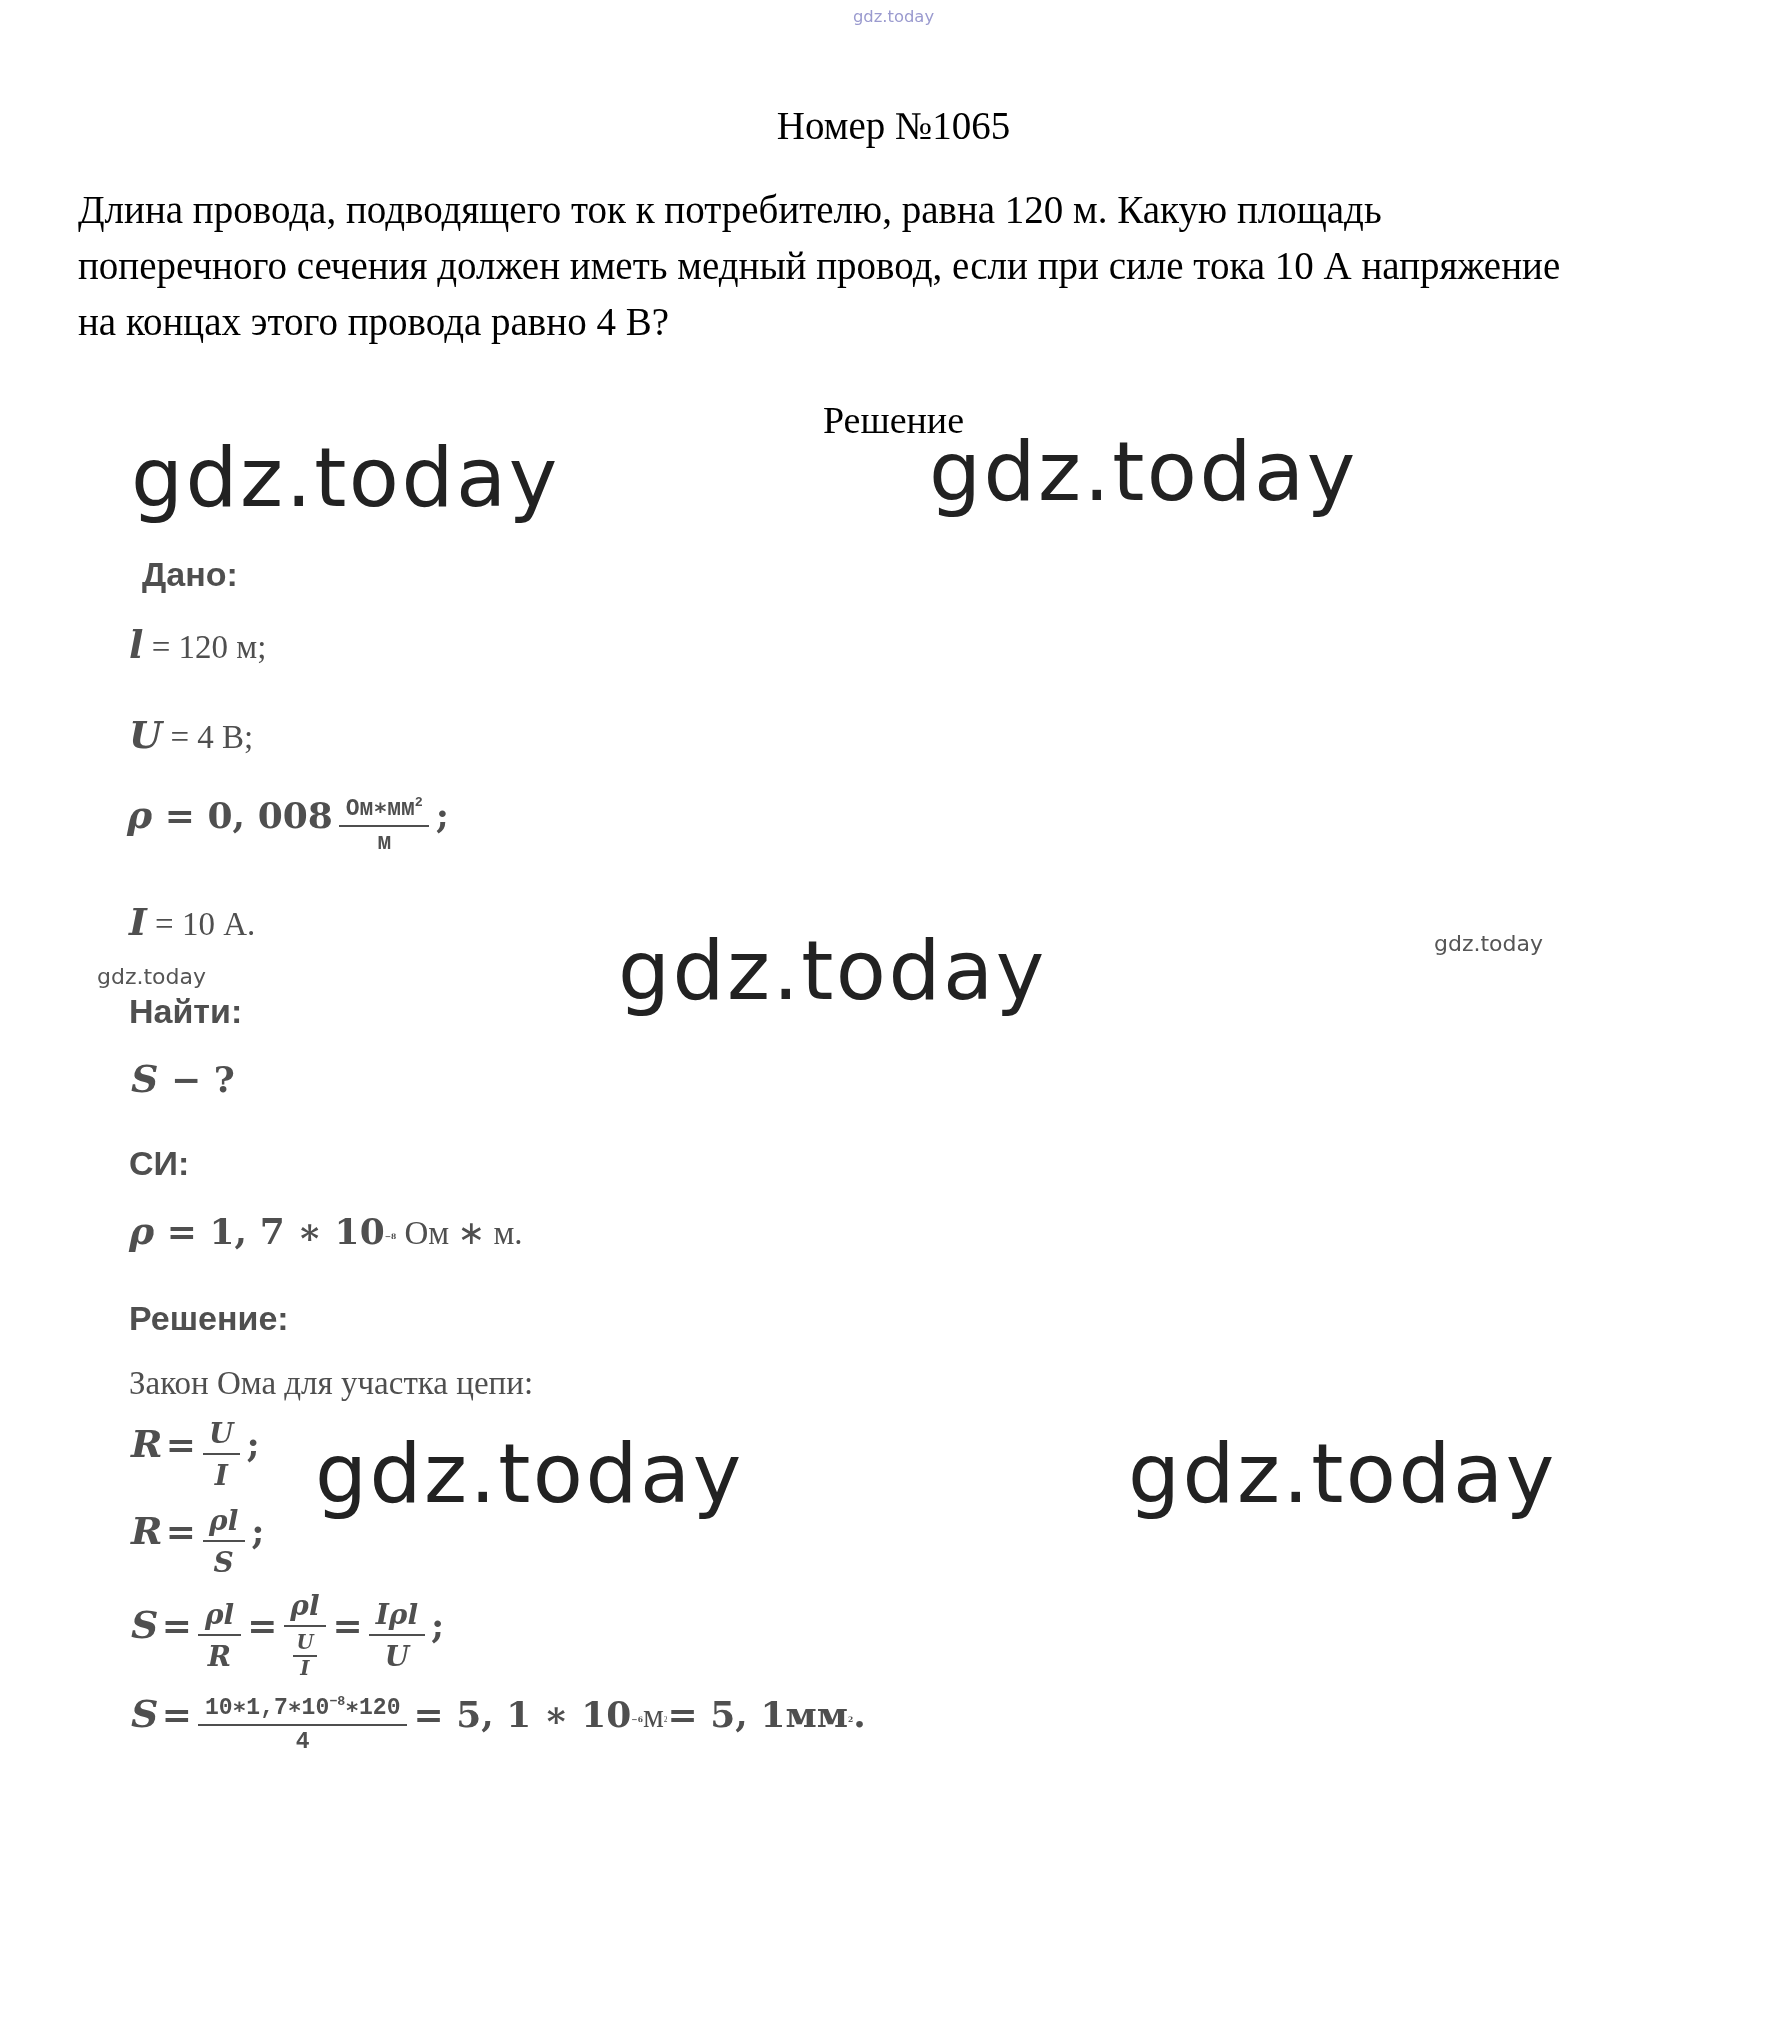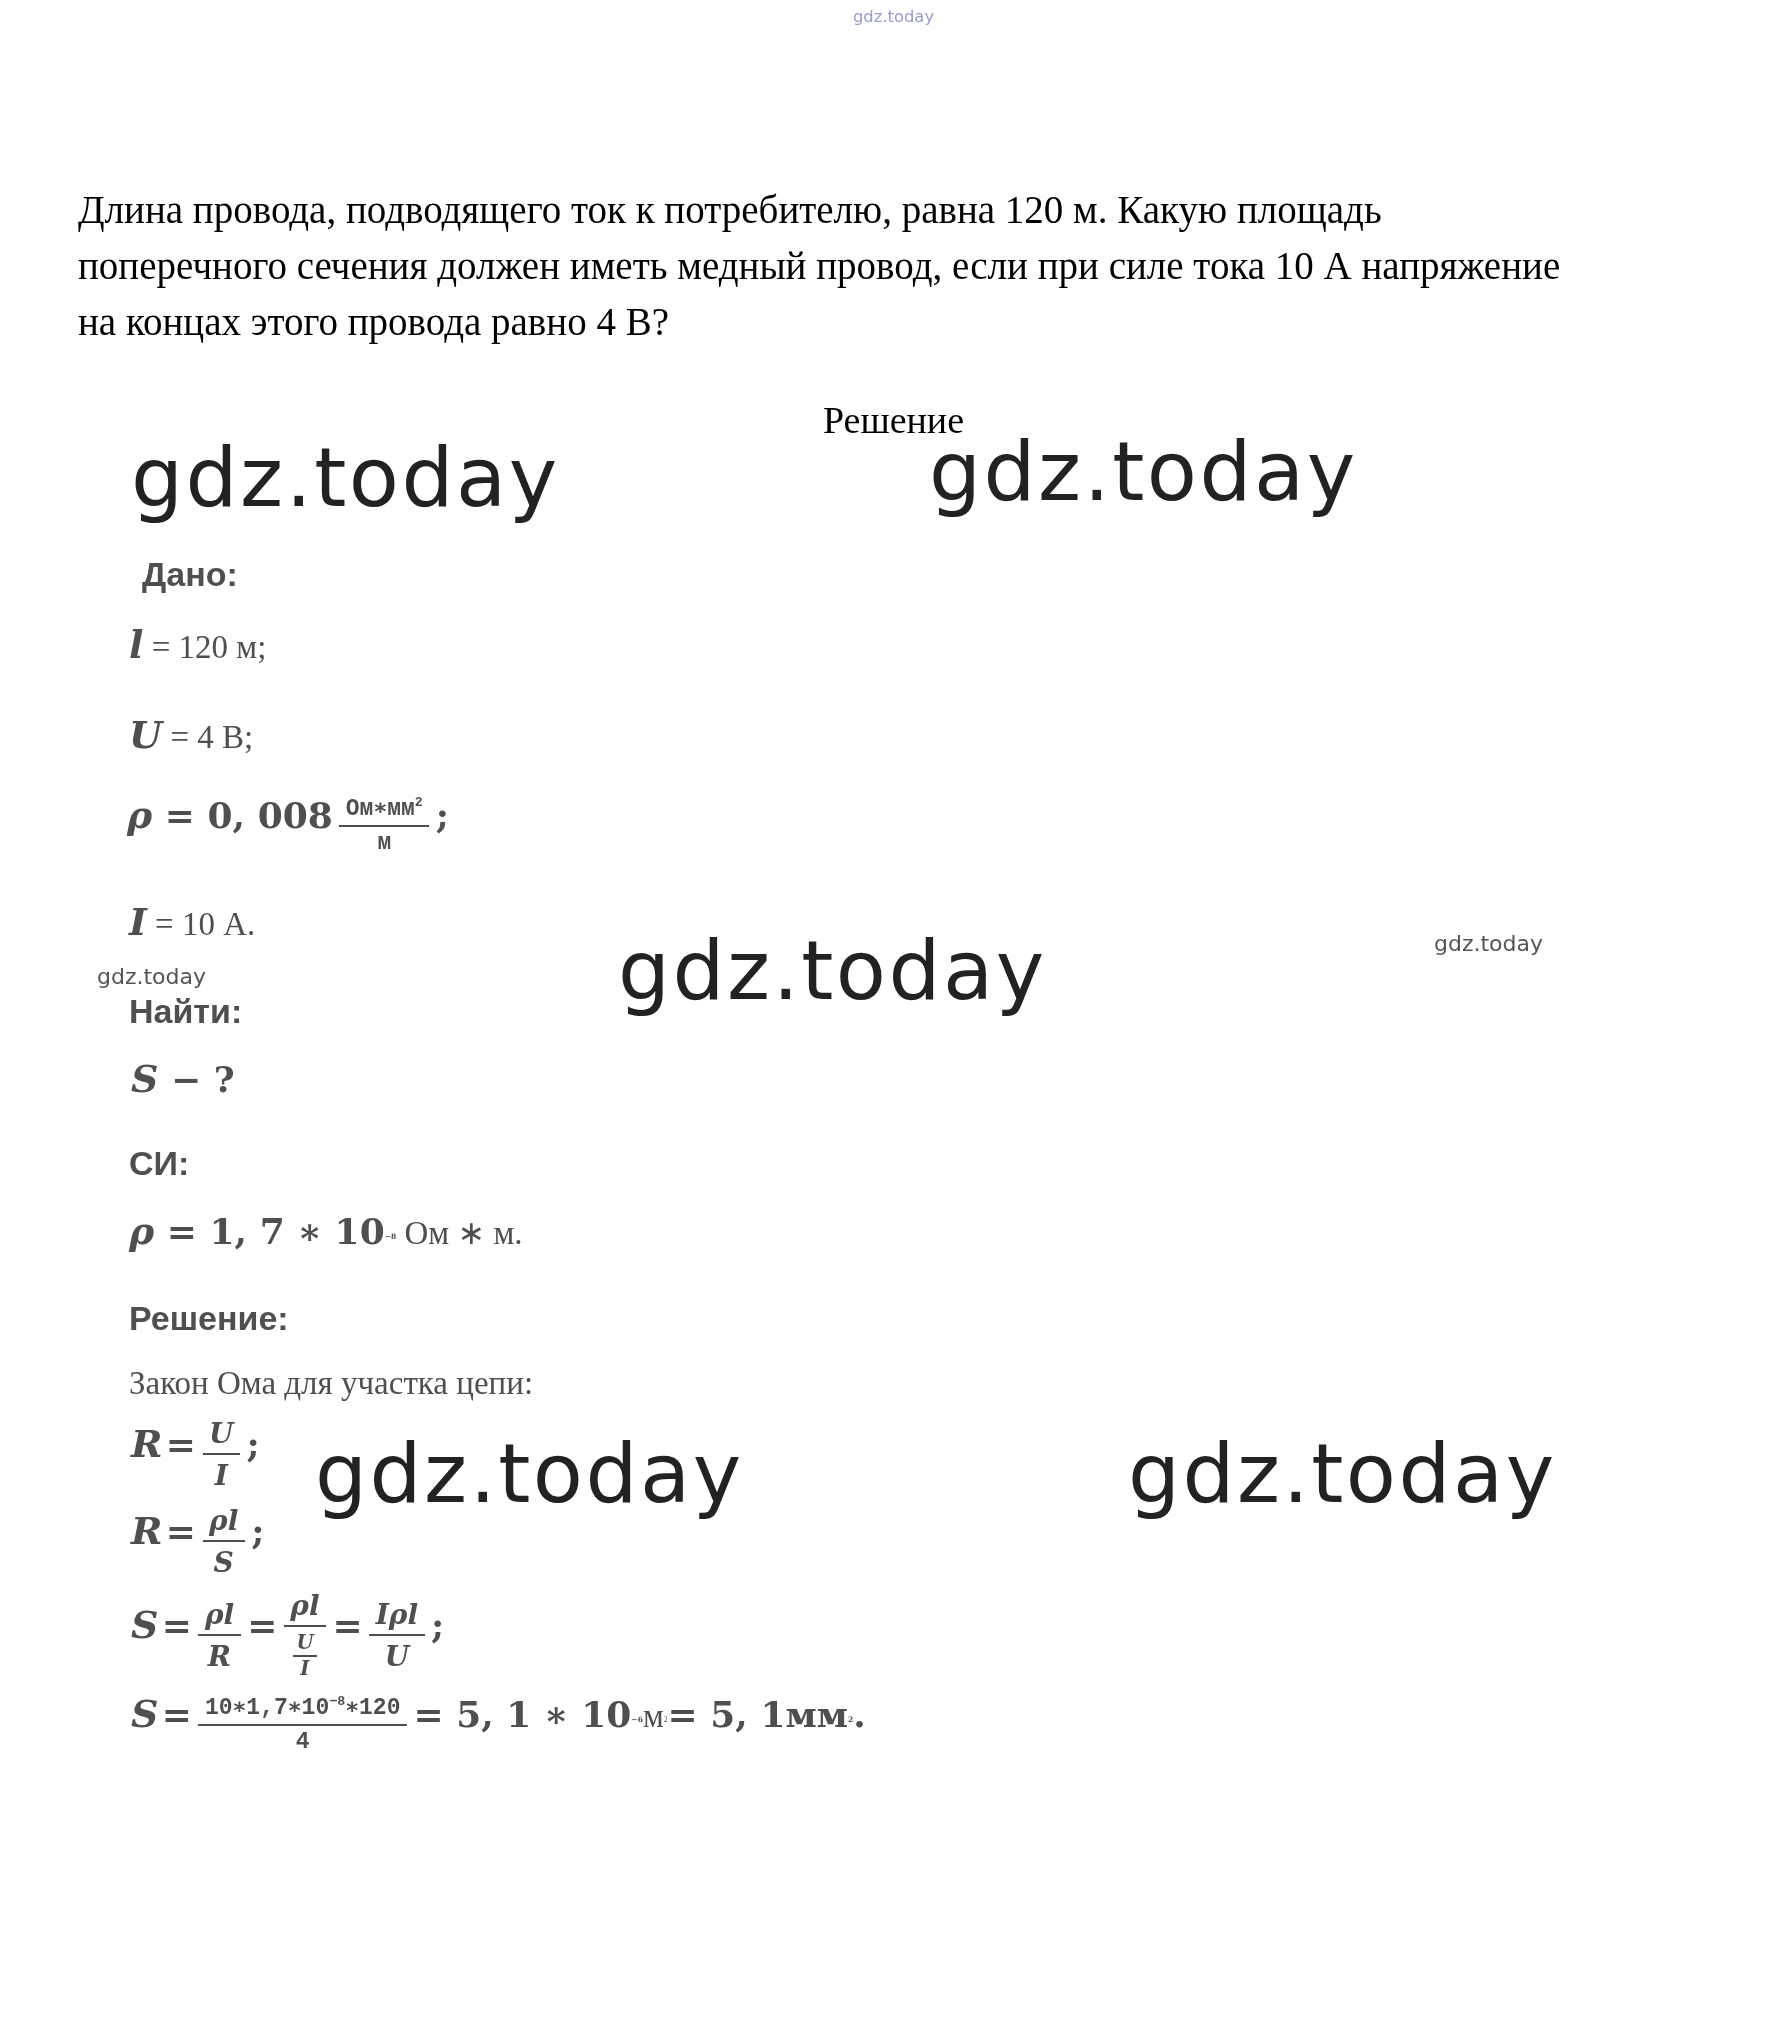--- a/index.html
+++ b/index.html
@@ -98,20 +98,21 @@
   .frac .frac { margin:0 1.6px; }
   .frac .frac .num, .frac .frac .den { font-size:19.6px; padding:0 3.3px 1.6px 3.3px; }
 </style>
 </head>
 <body>
 
 <div class="page">
 
   <div class="abs wm-tiny" style="top:6.5px; left:50%; transform:translateX(-50%);">gdz.today</div>
 
+  <div class="abs title" style="top:103px; left:0;">Номер №1065</div>
 
   <div class="abs problem" style="top:182px; left:78px;">Длина провода, подводящего ток к потребителю, равна 120 м. Какую площадь поперечного сечения должен иметь медный провод, если при силе тока 10 А напряжение на концах этого провода равно 4 В?</div>
 
   <div class="abs solution-heading" style="top:398px; left:0;">Решение</div>
 
   <div class="abs wm-lg" style="top:430px; left:131px;">gdz.today</div>
   <div class="abs wm-lg" style="top:424px; left:929px;">gdz.today</div>
 
   <div class="abs flabel" style="top:555px; left:142px;">Дано:</div>
 

